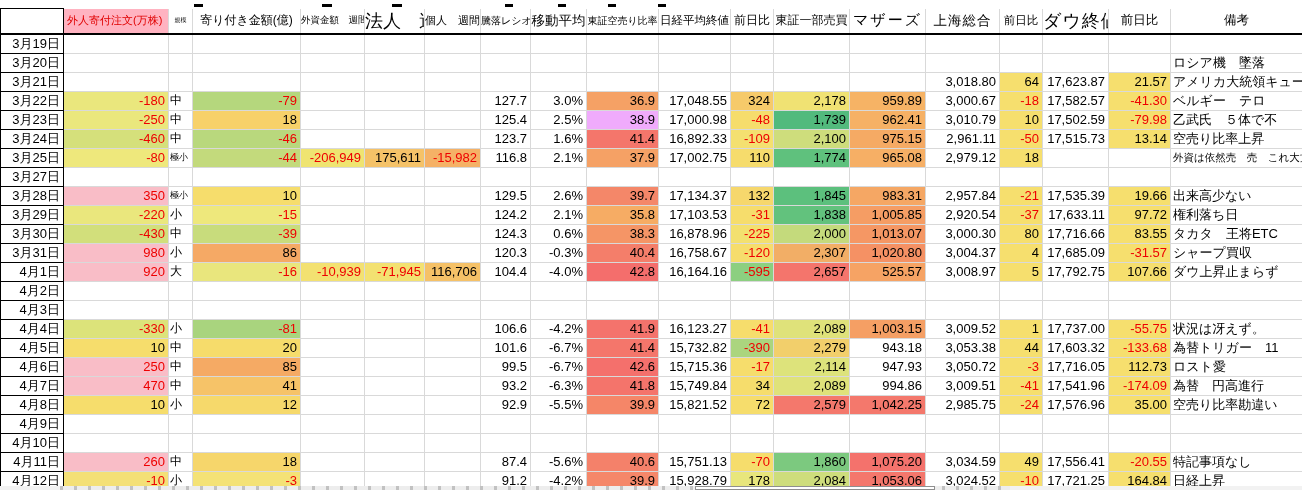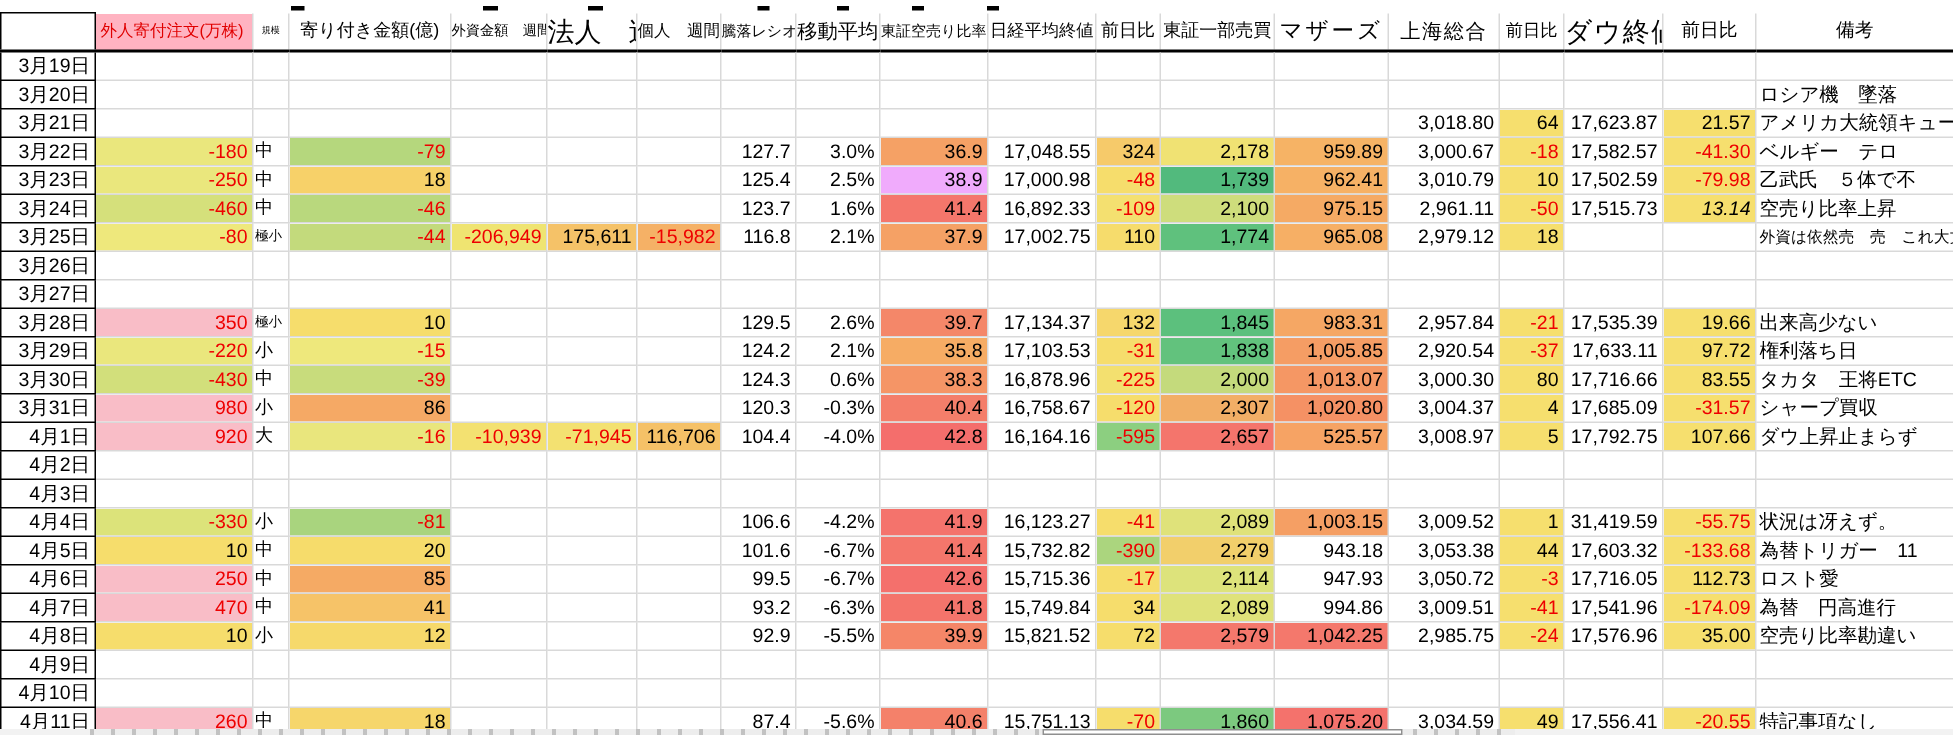--- a/index.html
+++ b/index.html
@@ -199,21 +199,21 @@
           <td class="num">123.7</td>
           <td class="num ma">1.6%</td>
           <td class="num" style="background-color: rgb(244, 118, 107);">41.4</td>
           <td class="num">16,892.33</td>
           <td class="num neg" style="background-color: rgb(244, 224, 112);">-109</td>
           <td class="num" style="background-color: rgb(206, 221, 124);">2,100</td>
           <td class="num" style="background-color: rgb(245, 170, 100);">975.15</td>
           <td class="num">2,961.11</td>
           <td class="num neg" style="background-color: rgb(246, 223, 110);">-50</td>
           <td class="num">17,515.73</td>
-          <td class="num" style="background-color: rgb(246, 223, 110); font-style: italic;">13.14</td>
+          <td class="num" style="background-color: rgb(246, 223, 110);">13.14</td>
           <td class="remark" style="font-size: 13px;">空売り比率上昇</td>
         </tr>
         <tr>
           <td class="date">3月25日</td>
           <td class="num neg" style="background-color: rgb(238, 232, 124);">-80</td>
           <td class="size" style="font-size: 9px;">極小</td>
           <td class="num neg" style="background-color: rgb(195, 218, 124);">-44</td>
           <td class="num neg" style="background-color: rgb(239, 228, 113);">-206,949</td>
           <td class="num" style="background-color: rgb(245, 194, 104);">175,611</td>
           <td class="num neg" style="background-color: rgb(245, 177, 102);">-15,982</td>
@@ -222,41 +222,20 @@
           <td class="num" style="background-color: rgb(245, 161, 101);">37.9</td>
           <td class="num">17,002.75</td>
           <td class="num" style="background-color: rgb(246, 220, 108);">110</td>
           <td class="num" style="background-color: rgb(95, 193, 125);">1,774</td>
           <td class="num" style="background-color: rgb(246, 175, 101);">965.08</td>
           <td class="num">2,979.12</td>
           <td class="num" style="background-color: rgb(246, 223, 110);">18</td>
           <td class="num"></td>
           <td class="num"></td>
           <td class="remark" style="font-size: 10.5px;">外資は依然売　売　これ大丈夫</td>
-        </tr>
-        <tr>
-          <td class="date">3月26日</td>
-          <td class="num"></td>
-          <td class="size"></td>
-          <td class="num"></td>
-          <td class="num"></td>
-          <td class="num"></td>
-          <td class="num"></td>
-          <td class="num"></td>
-          <td class="num ma"></td>
-          <td class="num"></td>
-          <td class="num"></td>
-          <td class="num"></td>
-          <td class="num"></td>
-          <td class="num"></td>
-          <td class="num"></td>
-          <td class="num"></td>
-          <td class="num"></td>
-          <td class="num"></td>
-          <td class="remark" style="font-size: 13px;"></td>
         </tr>
         <tr>
           <td class="date">3月27日</td>
           <td class="num"></td>
           <td class="size"></td>
           <td class="num"></td>
           <td class="num"></td>
           <td class="num"></td>
           <td class="num"></td>
           <td class="num"></td>
@@ -429,21 +408,21 @@
           <td class="num"></td>
           <td class="num">106.6</td>
           <td class="num ma">-4.2%</td>
           <td class="num" style="background-color: rgb(244, 115, 108);">41.9</td>
           <td class="num">16,123.27</td>
           <td class="num neg" style="background-color: rgb(246, 221, 108);">-41</td>
           <td class="num" style="background-color: rgb(223, 226, 122);">2,089</td>
           <td class="num" style="background-color: rgb(245, 159, 100);">1,003.15</td>
           <td class="num">3,009.52</td>
           <td class="num" style="background-color: rgb(246, 223, 110);">1</td>
-          <td class="num">31,419.59</td>
+          <td class="num">17,737.00</td>
           <td class="num neg" style="background-color: rgb(246, 223, 110);">-55.75</td>
           <td class="remark" style="font-size: 13px;">状況は冴えず。</td>
         </tr>
         <tr>
           <td class="date">4月5日</td>
           <td class="num" style="background-color: rgb(246, 221, 108);">10</td>
           <td class="size">中</td>
           <td class="num" style="background-color: rgb(246, 220, 107);">20</td>
           <td class="num"></td>
           <td class="num"></td>

